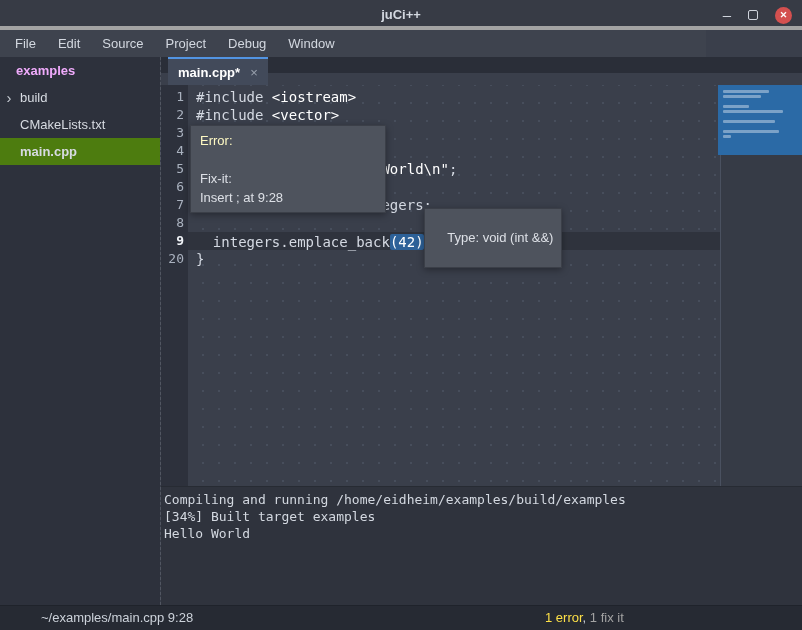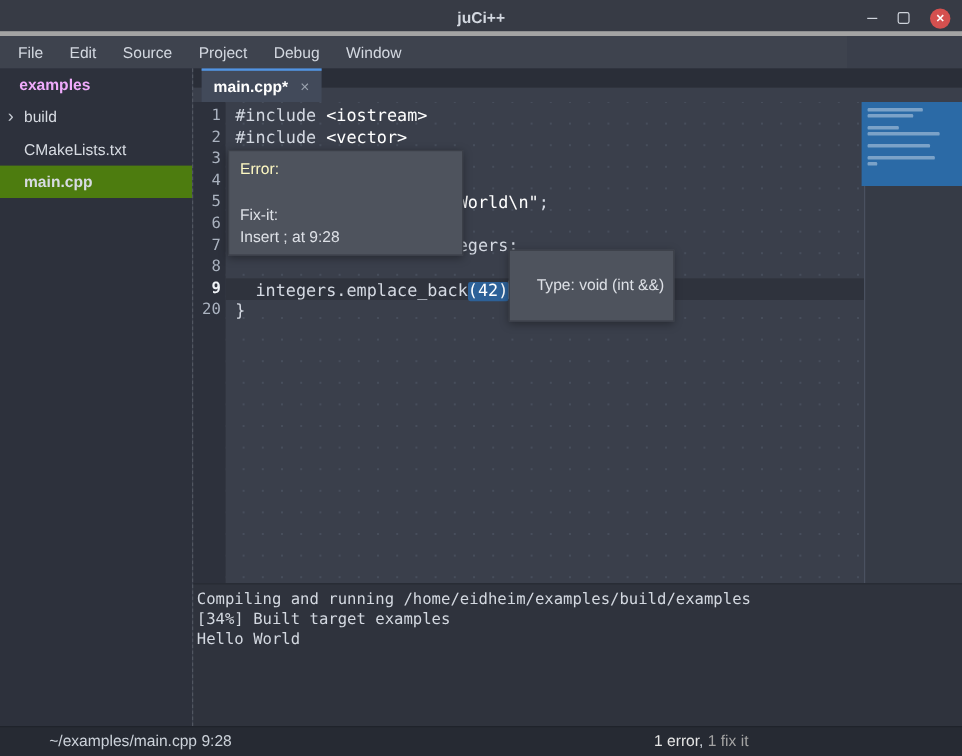--- a/index.html
+++ b/index.html
@@ -55,21 +55,21 @@
   .tt-line { line-height:19px; white-space:pre; }
   .tt-error { color:#fef9c3; }
   .type-tooltip { left:424px; top:208px; padding:2px 8px; line-height:18px; white-space:pre; }
   
   .output { position:absolute; left:161px; top:486px; width:641px; height:119px; background:#2f333d; border-top:1px solid #272b33; font-family:"DejaVu Sans Mono",monospace; font-size:13px; color:#d3d8e0; padding:4px 0 0 3px; }
   .output-line { line-height:17px; white-space:pre; }
   
   .statusbar { position:absolute; left:0; top:605px; width:802px; height:25px; background:#262a33; border-top:1px solid #1f232b; color:#ccd2da; }
   .status-left { position:absolute; left:7px; top:0; line-height:24px;margin-left:34px; }
   .status-right { position:absolute; left:545px; top:0; line-height:24px; }
-  .err { color:#e5e5e5; }
+  .err { color:#fde047; }
   .fix { color:#a3a3a3; }
 </style>
 </head>
 <body>
 
 <div id="app">
 
   <header class="titlebar">
     <div class="window-title">juCi++</div>
     <div class="window-controls">

